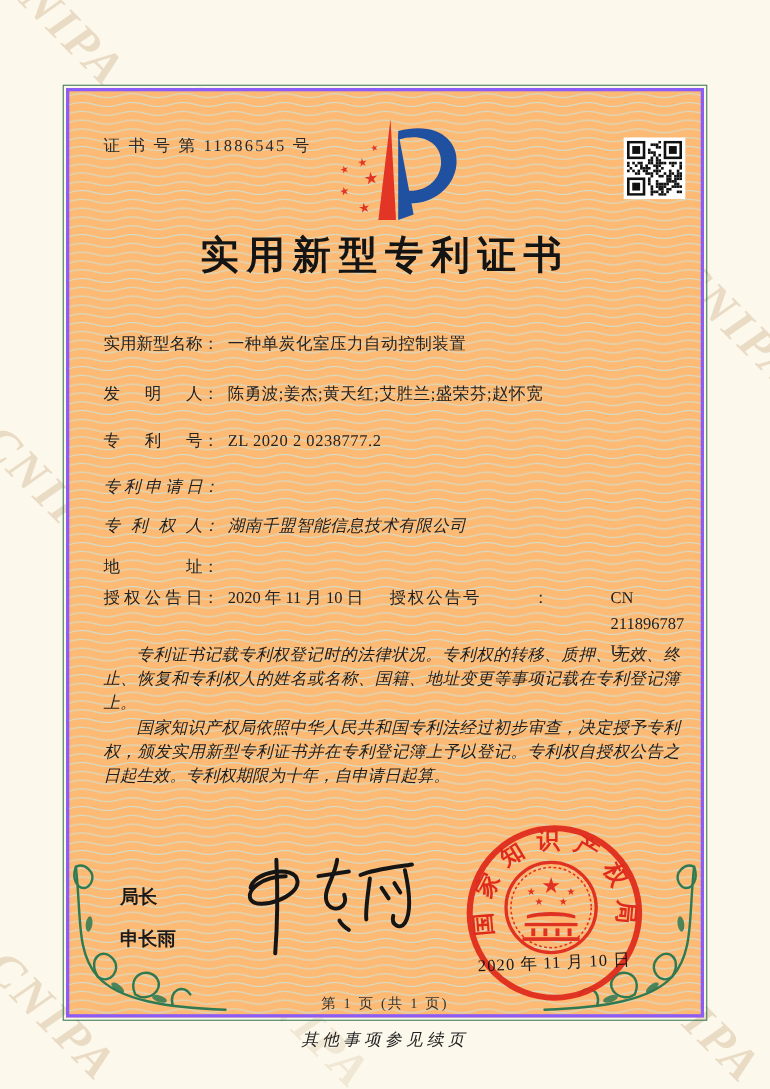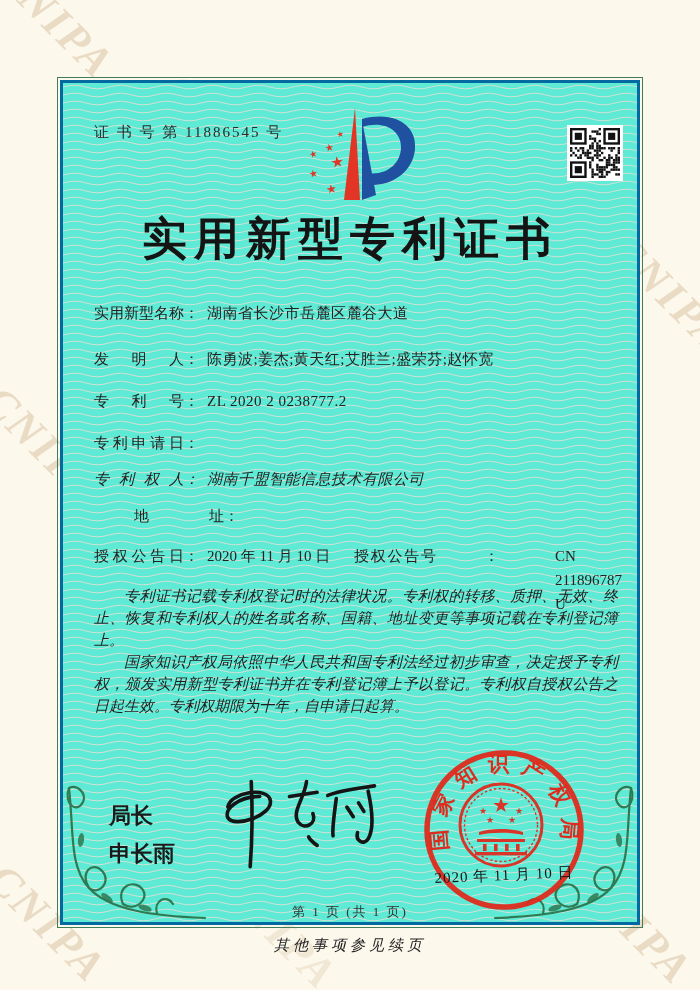--- a/index.html
+++ b/index.html
@@ -22,22 +22,22 @@
     white-space:nowrap;pointer-events:none;
   }
   .wm.faint{color:rgba(205,178,138,.25);}
 
   
   .frame{
     position:absolute;left:57px;top:77px;width:584px;height:849px;
     border:1.5px solid #3f7d5c;z-index:2;
   }
   .frame-inner{
-    position:absolute;inset:2px;border:3px solid #0369a1;
-    background:#5eead4;
+    position:absolute;inset:2px;border:3px solid #8b5cf6;
+    background:#fdba74;
   }
   .guilloche{position:absolute;inset:0;width:100%;height:100%;}
 
   .ornament{position:absolute;bottom:-2px;z-index:3;}
   .ornament.left{left:-2px;}
   .ornament.right{right:-2px;transform:scaleX(-1);}
 
   .content{position:absolute;inset:0;z-index:4;}
 
   
@@ -45,53 +45,53 @@
     position:absolute;left:31px;top:40px;
     font-size:15px;letter-spacing:2px;color:#2a2a2a;
   }
   .logo{position:absolute;left:236px;top:22px;}
   .qr{
     position:absolute;left:504px;top:42px;width:56px;height:56px;
     background:#fff;padding:3px;box-sizing:border-box;
   }
   .title{
     position:absolute;left:0;top:126px;width:100%;
-    text-align:center;font-size:45px;font-weight:bold;
+    text-align:center;font-size:35px;font-weight:bold;
     letter-spacing:7px;color:#141414;margin:0;
   }
 
   
   .fields{position:absolute;left:31px;top:218px;width:524px;font-size:15px;}
   .frow{display:flex;line-height:24px;}
   .flabel{
     display:inline-block;width:90px;flex:none;
     text-align:justify;text-align-last:justify;
     letter-spacing:0;
   }
   .fcolon{flex:none;margin-right:8px;}
   .fvalue{flex:1;letter-spacing:.5px;}
   .m22{margin-bottom:22px;}.m18{margin-bottom:18px;}
-  .m12{margin-bottom:12px;}.m13{margin-bottom:13px;font-style:italic;}.m0{margin-bottom:0;margin-left:40px;}
-  .grant-row{position:relative;display:flex;line-height:24px;margin-top:16px;}
+  .m12{margin-bottom:12px;font-style:italic;}.m13{margin-bottom:13px;font-style:italic;}.m0{margin-bottom:0;}
+  .grant-row{position:relative;display:flex;line-height:24px;margin-top:4px;}
   .grant-second{position:absolute;left:260px;top:0;display:flex;gap:48px;}
   .grant-second .flabel{width:82px;}
 
   
   .paras{
     position:absolute;left:31px;top:502px;width:524px;
     font-size:15px;line-height:22px;text-align:justify;
     font-style:italic;color:#1d1d1d;
   }
   .paras p{margin:0;text-indent:2em;}
 
   
   .official{
     position:absolute;left:46px;top:714px;
     font-family:"Liberation Sans","DejaVu Sans",sans-serif;
-    font-size:22px;font-weight:bold;line-height:38px;color:#1a1a1a;
+    font-size:17px;font-weight:bold;line-height:38px;color:#1a1a1a;
   }
   .signature{position:absolute;left:150px;top:690px;}
   .seal{position:absolute;left:358px;top:663px;width:166px;height:166px;}
   .seal svg{position:absolute;inset:0;}
   .seal-date{
     position:absolute;left:0;top:120px;width:100%;text-align:center;
     font-size:15px;color:#161616;letter-spacing:1px;
     transform:rotate(-2.5deg);
   }
   .page-no{
@@ -311,21 +311,21 @@
             <rect x="2.4" y="36" width="12" height="12" fill="#fff"></rect>
             <rect x="4.8" y="38.4" width="7.199999999999999" height="7.199999999999999" fill="#111"></rect>
           </svg>
 
         <h1 class="title">实用新型专利证书</h1>
 
         <div class="fields">
           <div class="frow m22">
             <span class="flabel">实用新型名称</span>
               <span class="fcolon">：</span>
-            <span class="fvalue">湖南省长沙市岳麓区麓谷大道</span>
+            <span class="fvalue">一种单炭化室压力自动控制装置</span>
           </div>
           <div class="frow m18">
             <span class="flabel">发明人</span>
               <span class="fcolon">：</span>
             <span class="fvalue">陈勇波;姜杰;黄天红;艾胜兰;盛荣芬;赵怀宽</span>
           </div>
           <div class="frow m18">
             <span class="flabel">专利号</span>
               <span class="fcolon">：</span>
             <span class="fvalue">ZL 2020 2 0238777.2</span>

